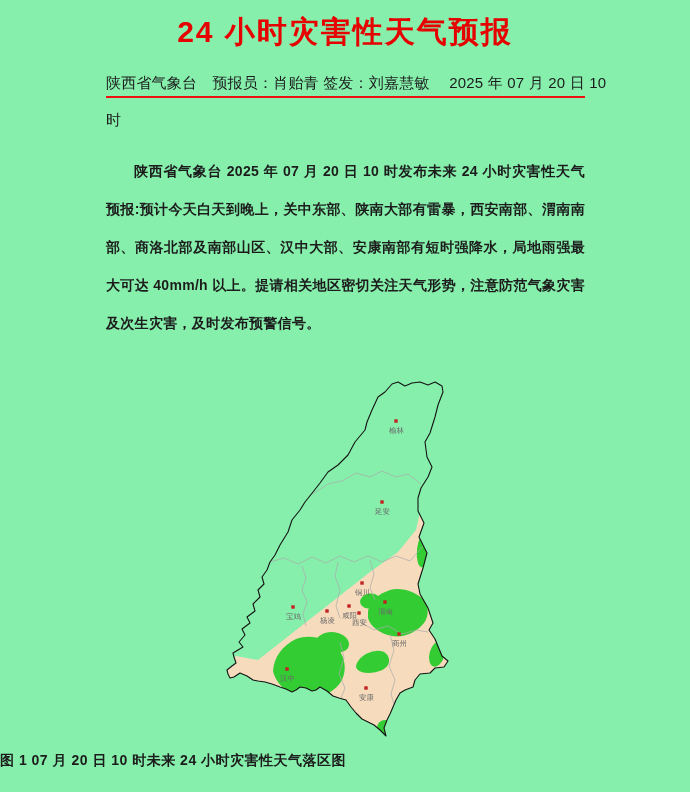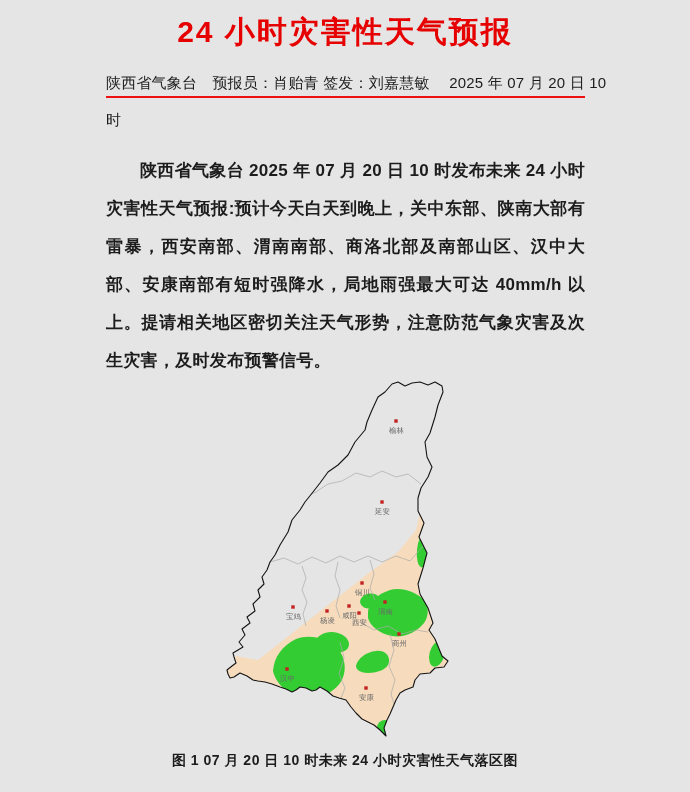--- a/index.html
+++ b/index.html
@@ -4,47 +4,47 @@
 <style>
   :root{
     --title-red:#e60000;
     --underline-red:#ee1111;
     --text-black:#1c1c1c;
     --label-gray:#6a6a6a;
   }
   *{margin:0;padding:0;box-sizing:border-box;}
   body{background:#ffffff;font-family:"Liberation Sans","DejaVu Sans",sans-serif;}
   .page{
-    position:relative;width:690px;height:792px;background:#e5e5e5;overflow:hidden;
+    position:relative;width:690px;height:792px;background:#86efac;overflow:hidden;
   }
   .doc-title{
     position:absolute;top:12px;left:0;width:100%;
     text-align:center;font-size:30px;font-weight:800;letter-spacing:2px;
     color:var(--title-red);
   }
   .meta{
     position:absolute;left:106px;top:74px;width:480px;
     font-size:15px;font-weight:400;color:var(--text-black);
   }
   .meta-line1{white-space:nowrap;letter-spacing:0.2px;}
   .red-underline{
     margin-top:3px;height:2px;width:479px;background:var(--underline-red);
   }
   .meta-line2{margin-top:13px;}
   .body-text{
     position:absolute;left:106px;top:152px;width:479px;
-    font-size:17px;line-height:38px;font-weight:600;color:var(--text-black);
+    font-size:14px;line-height:38px;font-weight:600;color:var(--text-black);
     text-align:justify;text-indent:2em;letter-spacing:0.3px;
   }
   .map-wrap{
     position:absolute;left:220px;top:380px;width:250px;height:380px;text-decoration:underline;
   }
   .caption{
     position:absolute;top:752px;left:0;width:100%;
-    text-align:center;font-size:14px;font-weight:600;color:var(--text-black);
+    font-size:14px;font-weight:600;color:var(--text-black);
     letter-spacing:0.5px;
   }
   svg text{font-family:"Liberation Sans","DejaVu Sans",sans-serif;}
 </style>
 </head>
 <body>
 
 <div class="page">
 
   <h1 class="doc-title">24 小时灾害性天气预报</h1>

